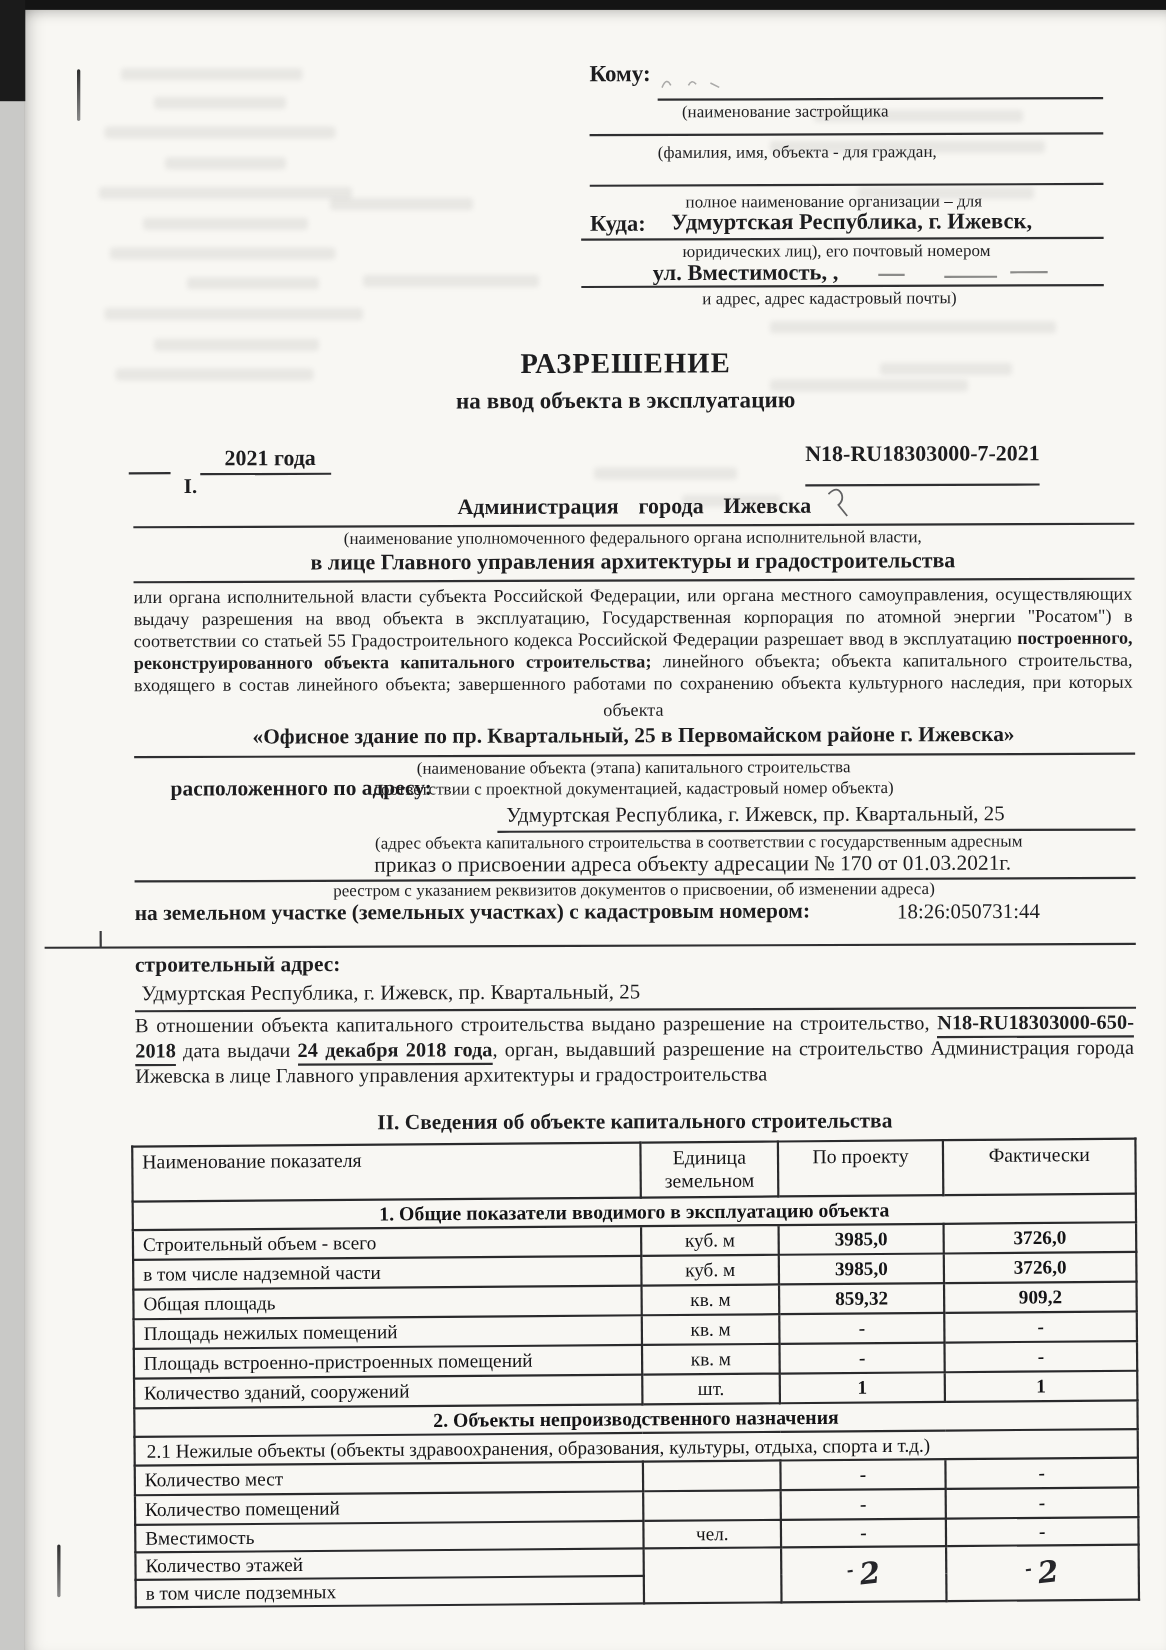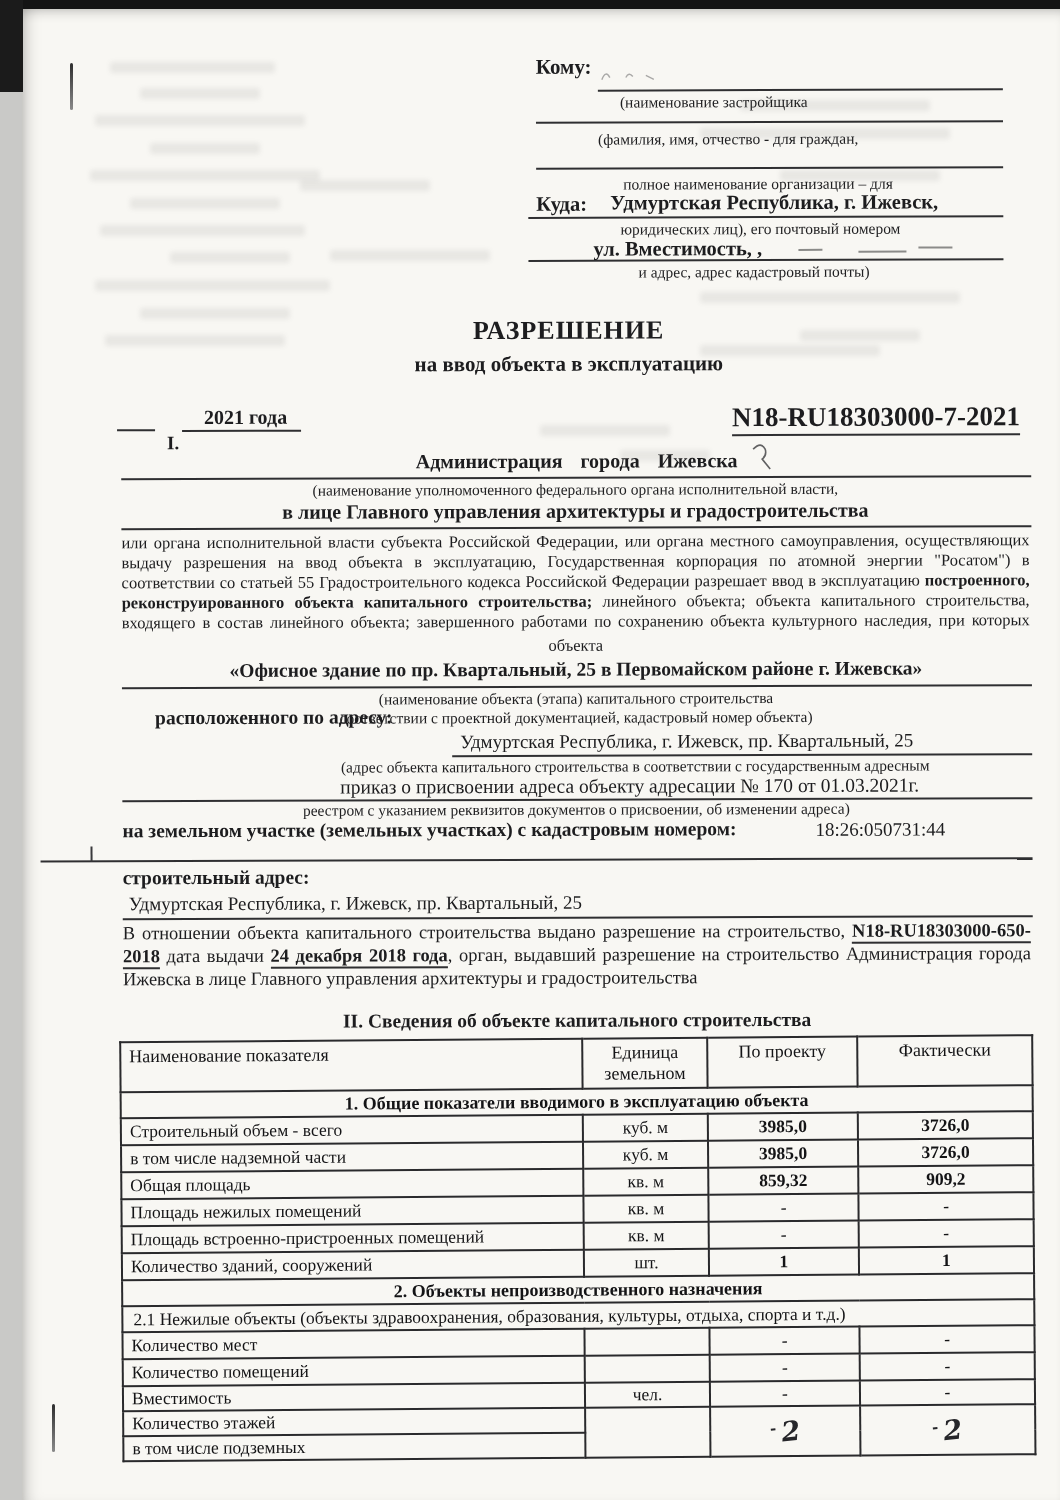--- a/index.html
+++ b/index.html
@@ -76,40 +76,40 @@
 
 <div class="content">
 
   <div class="abs b" style="left:538px;top:55px;font-size:21px">Кому:</div>
   <svg class="squig" style="left:598px;top:62px" width="70" height="26">
     <path d="M6 18 q4 -10 8 -2 M30 16 q3 -6 7 -1 M50 14 l8 4" stroke="#6a6a6a" stroke-width="1.4" fill="none" opacity=".55"></path>
   </svg>
   <div class="hr" style="left:600px;top:90px;width:405px"></div>
   <div class="abs cap" style="left:622px;top:94px">(наименование застройщика</div>
   <div class="hr" style="left:538px;top:122px;width:467px"></div>
-  <div class="abs cap" style="left:600px;top:131px">(фамилия, имя, отчество - для граждан,</div>
+  <div class="abs cap" style="left:600px;top:131px">(фамилия, имя, объекта - для граждан,</div>
   <div class="hr" style="left:538px;top:168px;width:467px"></div>
   <div class="abs cap" style="left:625px;top:176px">полное наименование организации – для</div>
   <div class="abs b t20" style="left:538px;top:193px">Куда:</div>
   <div class="abs b t20" style="left:612px;top:192px">Удмуртская Республика, г. Ижевск,</div>
   <div class="hr" style="left:530px;top:217px;width:475px"></div>
   <div class="abs cap" style="left:622px;top:221px">юридических лиц), его почтовый номером</div>
   <div class="abs b t20" style="left:595px;top:238px">ул. Вместимость, ,</div>
   <div class="redact" style="left:800px;top:250px;width:24px"></div>
   <div class="redact" style="left:860px;top:252px;width:48px"></div>
   <div class="redact" style="left:920px;top:248px;width:34px"></div>
   <div class="hr" style="left:530px;top:260px;width:475px"></div>
   <div class="abs cap" style="left:640px;top:264px">и адрес, адрес кадастровый почты)</div>
 
   <div class="abs b c" style="left:150px;top:316px;width:840px;font-size:26px;letter-spacing:1px">РАЗРЕШЕНИЕ</div>
   <div class="abs b c" style="left:150px;top:352px;width:840px;font-size:21px">на ввод объекта в эксплуатацию</div>
 
   <div class="hr" style="left:118px;top:428px;width:38px"></div>
   <div class="abs b u2" style="left:183px;top:405px;font-size:20px;padding:0 14px 1px 22px">2021 года</div>
-  <div class="abs b u2" style="left:733px;top:403px;font-size:27px;padding-bottom:1px">N18-RU18303000-7-2021</div>
+  <div class="abs b u2" style="left:733px;top:403px;font-size:20px;padding-bottom:15px">N18-RU18303000-7-2021</div>
   <div class="abs b t19" style="left:168px;top:431px">I.</div>
 
   <div class="abs b c" style="left:125px;top:450px;width:905px;font-size:20px;word-spacing:13px">Администрация города Ижевска</div>
   <svg class="squig" style="left:750px;top:442px" width="26" height="30">
     <path d="M4 8 q8 -8 12 0 q2 6 -3 10 l8 10" stroke="#3c3c3e" stroke-width="1.6" fill="none" opacity=".8"></path>
   </svg>
   <div class="hr" style="left:122px;top:477px;width:910px"></div>
   <div class="abs cap c" style="left:122px;top:481px;width:908px">(наименование уполномоченного федерального органа исполнительной власти,</div>
   <div class="abs b c" style="left:122px;top:500px;width:908px;font-size:20px">в лице Главного управления архитектуры и градостроительства</div>
   <div class="hr" style="left:122px;top:527px;width:910px"></div>

